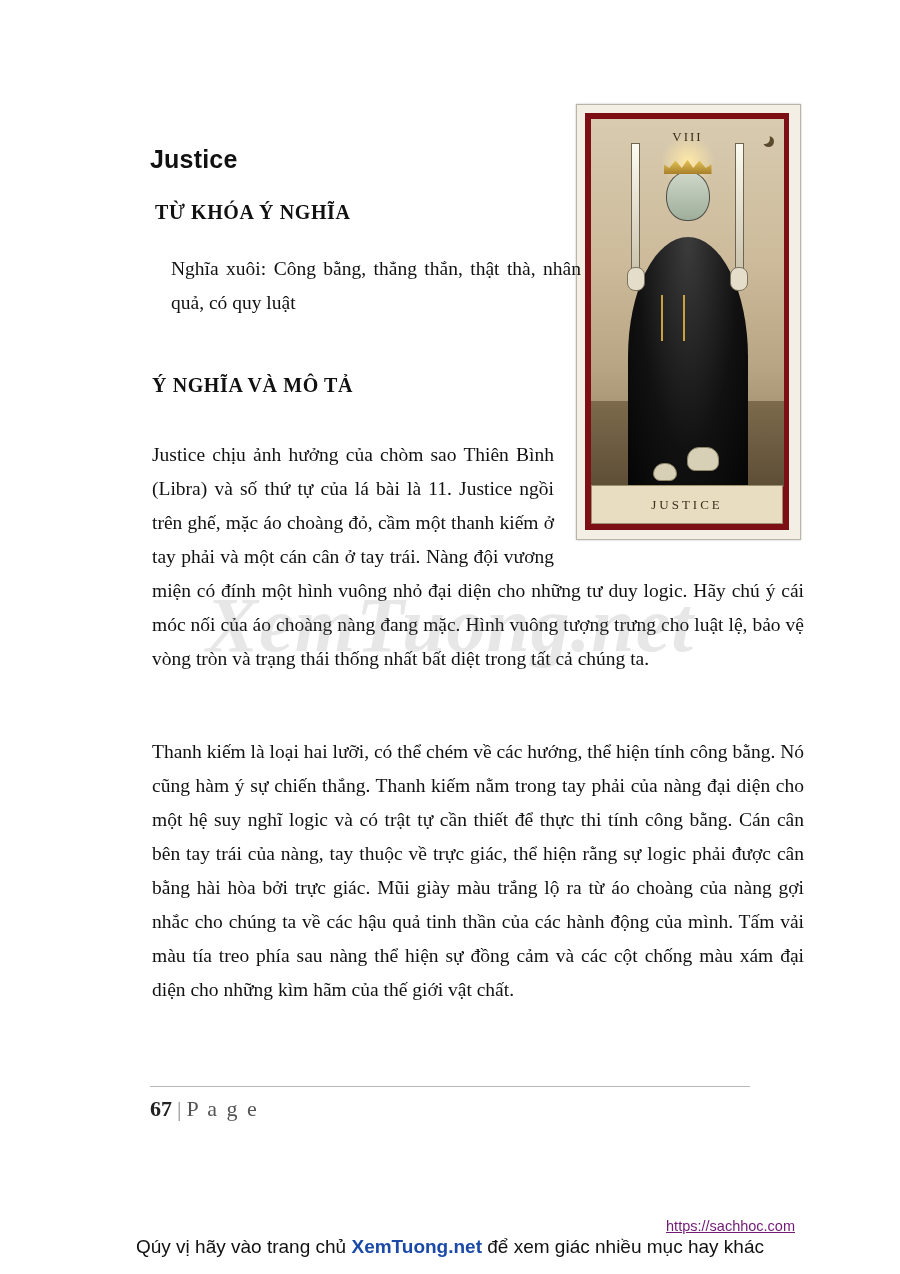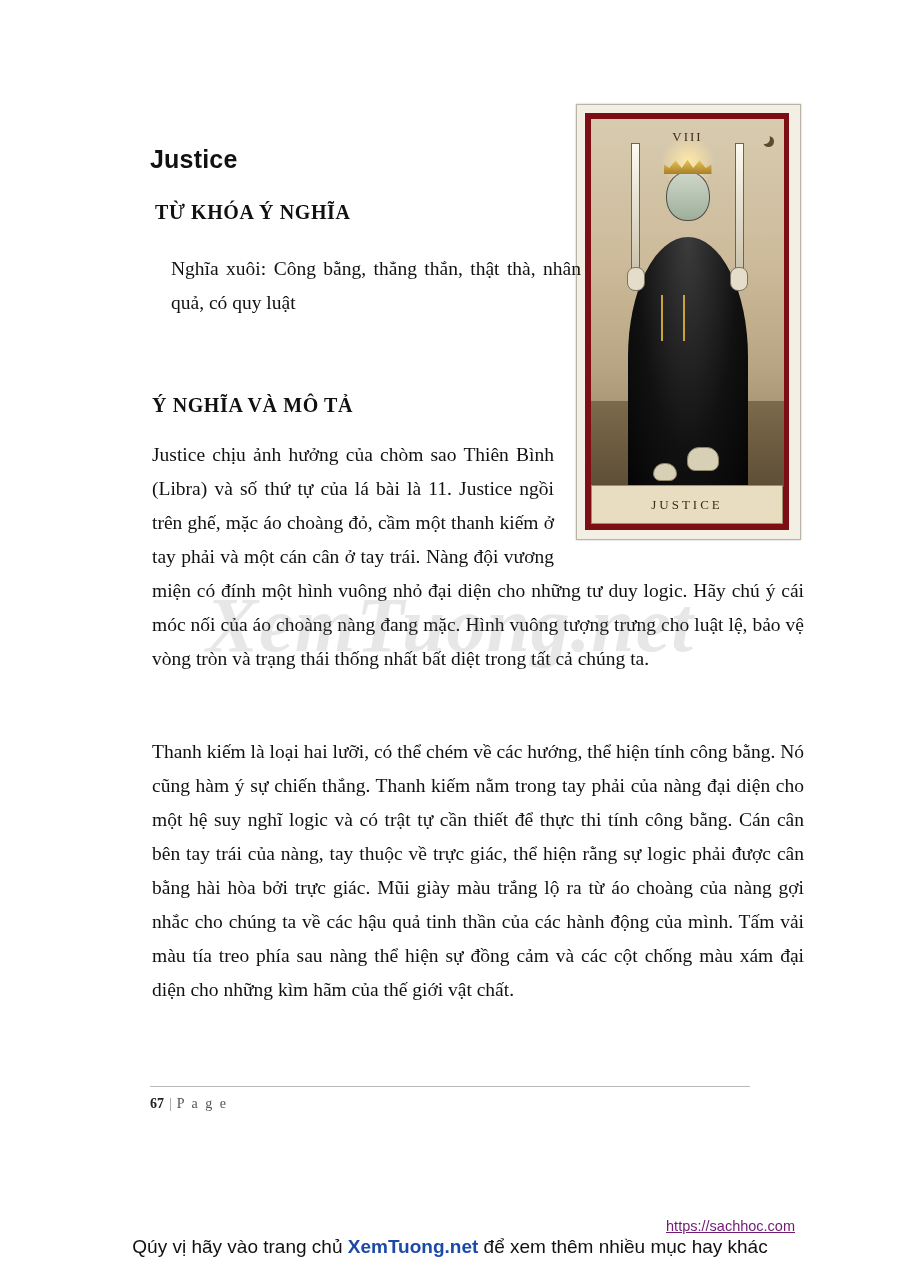--- a/index.html
+++ b/index.html
@@ -204,21 +204,21 @@
     font-size: 19.5px;
     line-height: 34px;
     color: #111;
     text-align: justify;
     text-justify: inter-word;
   }
 
   #kw-heading { left: 155px; top: 190px; margin-top: 11px; }
   #p-upright  { left: 152px; top: 232px; width: 410px; margin-left: 19px; }
   #p-reversed { left: 152px; top: 306px; width: 410px; }
-  #mean-heading { left: 152px; top: 374px; margin-top: 20px; }
+  #mean-heading { left: 152px; top: 374px; }
   #p-body1 { left: 152px; top: 418px; width: 652px; }
   #p-body2 { left: 152px; top: 692px; width: 652px; margin-top: 43px; }
 
   
   #p-body1 { width: 652px; }
   #p-body1 .float-spacer {
     float: right;
     width: 250px;
     height: 122px;
   }
@@ -250,21 +250,21 @@
     top: 1086px;
     width: 600px;
     height: 1px;
     background: #b8b8b8;
   }
   .page-number {
     position: absolute;
     left: 150px;
     top: 1096px;
     font-family: "Liberation Serif", serif;
-    font-size: 14px;
+    font-size: 22px;
     color: #222;
   }
   .page-number b { font-weight: bold; }
   .page-number .sep { color: #8f8f8f; margin: 0 5px; }
   .page-number .word { letter-spacing: 2px; color: #555; }
 
   .site-link {
     position: absolute;
     right: 105px;
     top: 1218px;
@@ -331,16 +331,16 @@
 
   <div class="footer-rule"></div>
 
   <div class="page-number">
     <b>67</b><span class="sep">|</span><span class="word">P a g e</span>
   </div>
 
   <a class="site-link" href="#">https://sachhoc.com</a>
 
   <div class="bottom-banner">
-    <span>Qúy vị hãy vào trang chủ </span><span class="brand">XemTuong.net</span><span> để xem thêm nhiều mục hay khác</span>
+    <span>Qúy vị hãy vào trang chủ </span><span class="brand">XemTuong.net</span><span> để xem giác nhiều mục hay khác</span>
   </div>
 
 </div>
 
 </body></html>

